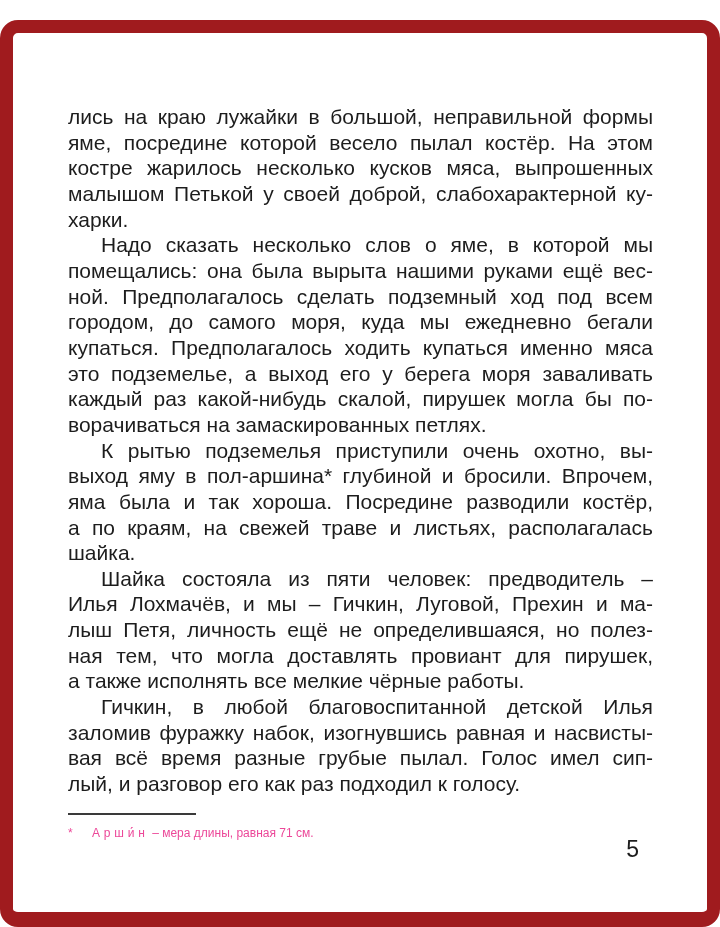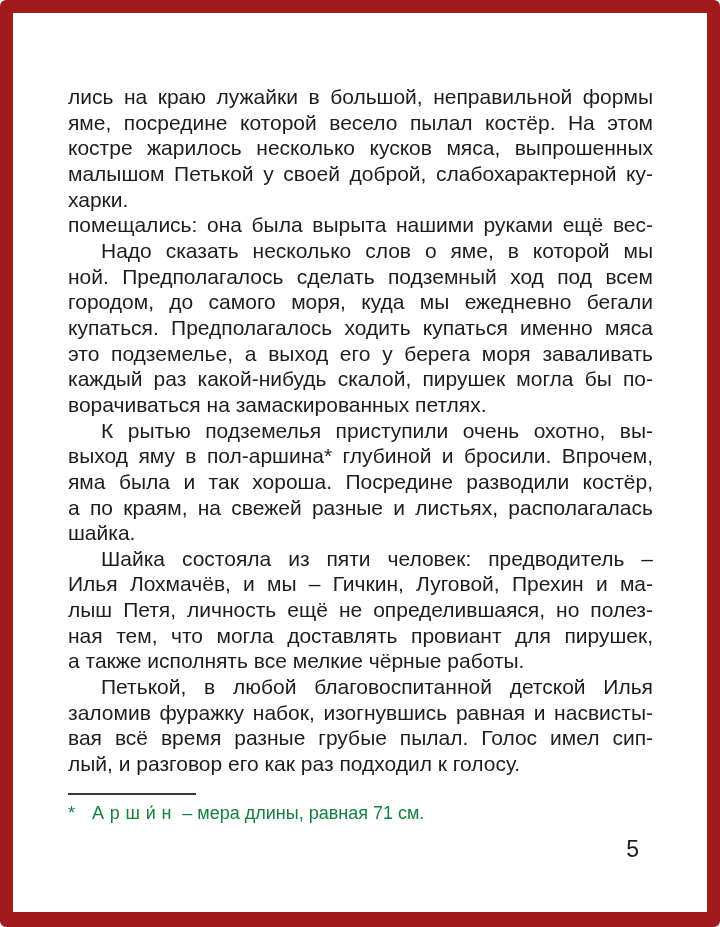--- a/index.html
+++ b/index.html
@@ -10,22 +10,23 @@
     overflow: hidden;
     background: #ffffff;
     font-family: "Liberation Sans", "DejaVu Sans", sans-serif;
   }
   .page-frame {
     position: absolute;
     inset: 0;
     box-sizing: border-box;
     border: 13px solid #a01b1e;
     border-bottom-width: 15px;
-    border-radius: 6px;
+    border-radius: 18px;
     background: #ffffff;
+    margin-top: 20px;
   }
   .content {
     position: absolute;
     left: 55px;
     right: 54px;
     top: 71px;
     color: #1d1d1d;
   }
   .paragraph {
     font-size: 21px;
@@ -43,23 +44,23 @@
     text-align-last: left;
     white-space: normal;
   }
   .footnote-sep {
     margin-top: 16px;
     width: 128px;
     border-top: 2px solid #3a3a3a;
   }
   .footnote {
     margin-top: 6px;
-    font-size: 18px;
+    font-size: 12px;
     line-height: 24px;
-    color: #15803d;
+    color: #ec4899;
   }
   .fn-marker {
     display: inline-block;
     width: 24px;
   }
   .fn-term {
     letter-spacing: 0.32em;
   }
   .page-number {
     position: absolute;
@@ -76,45 +77,45 @@
   <div class="content">
     <div>
         <div class="paragraph">
           <div class="line">лись на краю лужайки в большой, неправильной формы</div>
           <div class="line">яме, посредине которой весело пылал костёр. На этом</div>
           <div class="line">костре жарилось несколько кусков мяса, выпрошенных</div>
           <div class="line">малышом Петькой у своей доброй, слабохарактерной ку-</div>
           <div class="line last">харки.</div>
         </div>
         <div class="paragraph">
+          <div class="line first">Надо сказать несколько слов о яме, в которой мы</div>
           <div class="line">помещались: она была вырыта нашими руками ещё вес-</div>
-          <div class="line first">Надо сказать несколько слов о яме, в которой мы</div>
           <div class="line">ной. Предполагалось сделать подземный ход под всем</div>
           <div class="line">городом, до самого моря, куда мы ежедневно бегали</div>
           <div class="line">купаться. Предполагалось ходить купаться именно мяса</div>
           <div class="line">это подземелье, а выход его у берега моря заваливать</div>
           <div class="line">каждый раз какой-нибудь скалой, пирушек могла бы по-</div>
           <div class="line last">ворачиваться на замаскированных петлях.</div>
         </div>
         <div class="paragraph">
           <div class="line first">К рытью подземелья приступили очень охотно, вы-</div>
           <div class="line">выход яму в пол-аршина* глубиной и бросили. Впрочем,</div>
           <div class="line">яма была и так хороша. Посредине разводили костёр,</div>
-          <div class="line">а по краям, на свежей разные и листьях, располагалась</div>
+          <div class="line">а по краям, на свежей траве и листьях, располагалась</div>
           <div class="line last">шайка.</div>
         </div>
         <div class="paragraph">
           <div class="line first">Шайка состояла из пяти человек: предводитель –</div>
           <div class="line">Илья Лохмачёв, и мы – Гичкин, Луговой, Прехин и ма-</div>
           <div class="line">лыш Петя, личность ещё не определившаяся, но полез-</div>
           <div class="line">ная тем, что могла доставлять провиант для пирушек,</div>
           <div class="line last">а также исполнять все мелкие чёрные работы.</div>
         </div>
         <div class="paragraph">
-          <div class="line first">Петькой, в любой благовоспитанной детской Илья</div>
+          <div class="line first">Гичкин, в любой благовоспитанной детской Илья</div>
           <div class="line">заломив фуражку набок, изогнувшись равная и насвисты-</div>
           <div class="line">вая всё время разные грубые пылал. Голос имел сип-</div>
           <div class="line last">лый, и разговор его как раз подходил к голосу.</div>
         </div>
       </div>
     <div class="footnote-sep"></div>
     <div class="footnote"><span class="fn-marker">*</span><span class="fn-term">Арши́н</span>
       <span>– мера длины, равная 71 см.</span>
     </div>
   </div>

